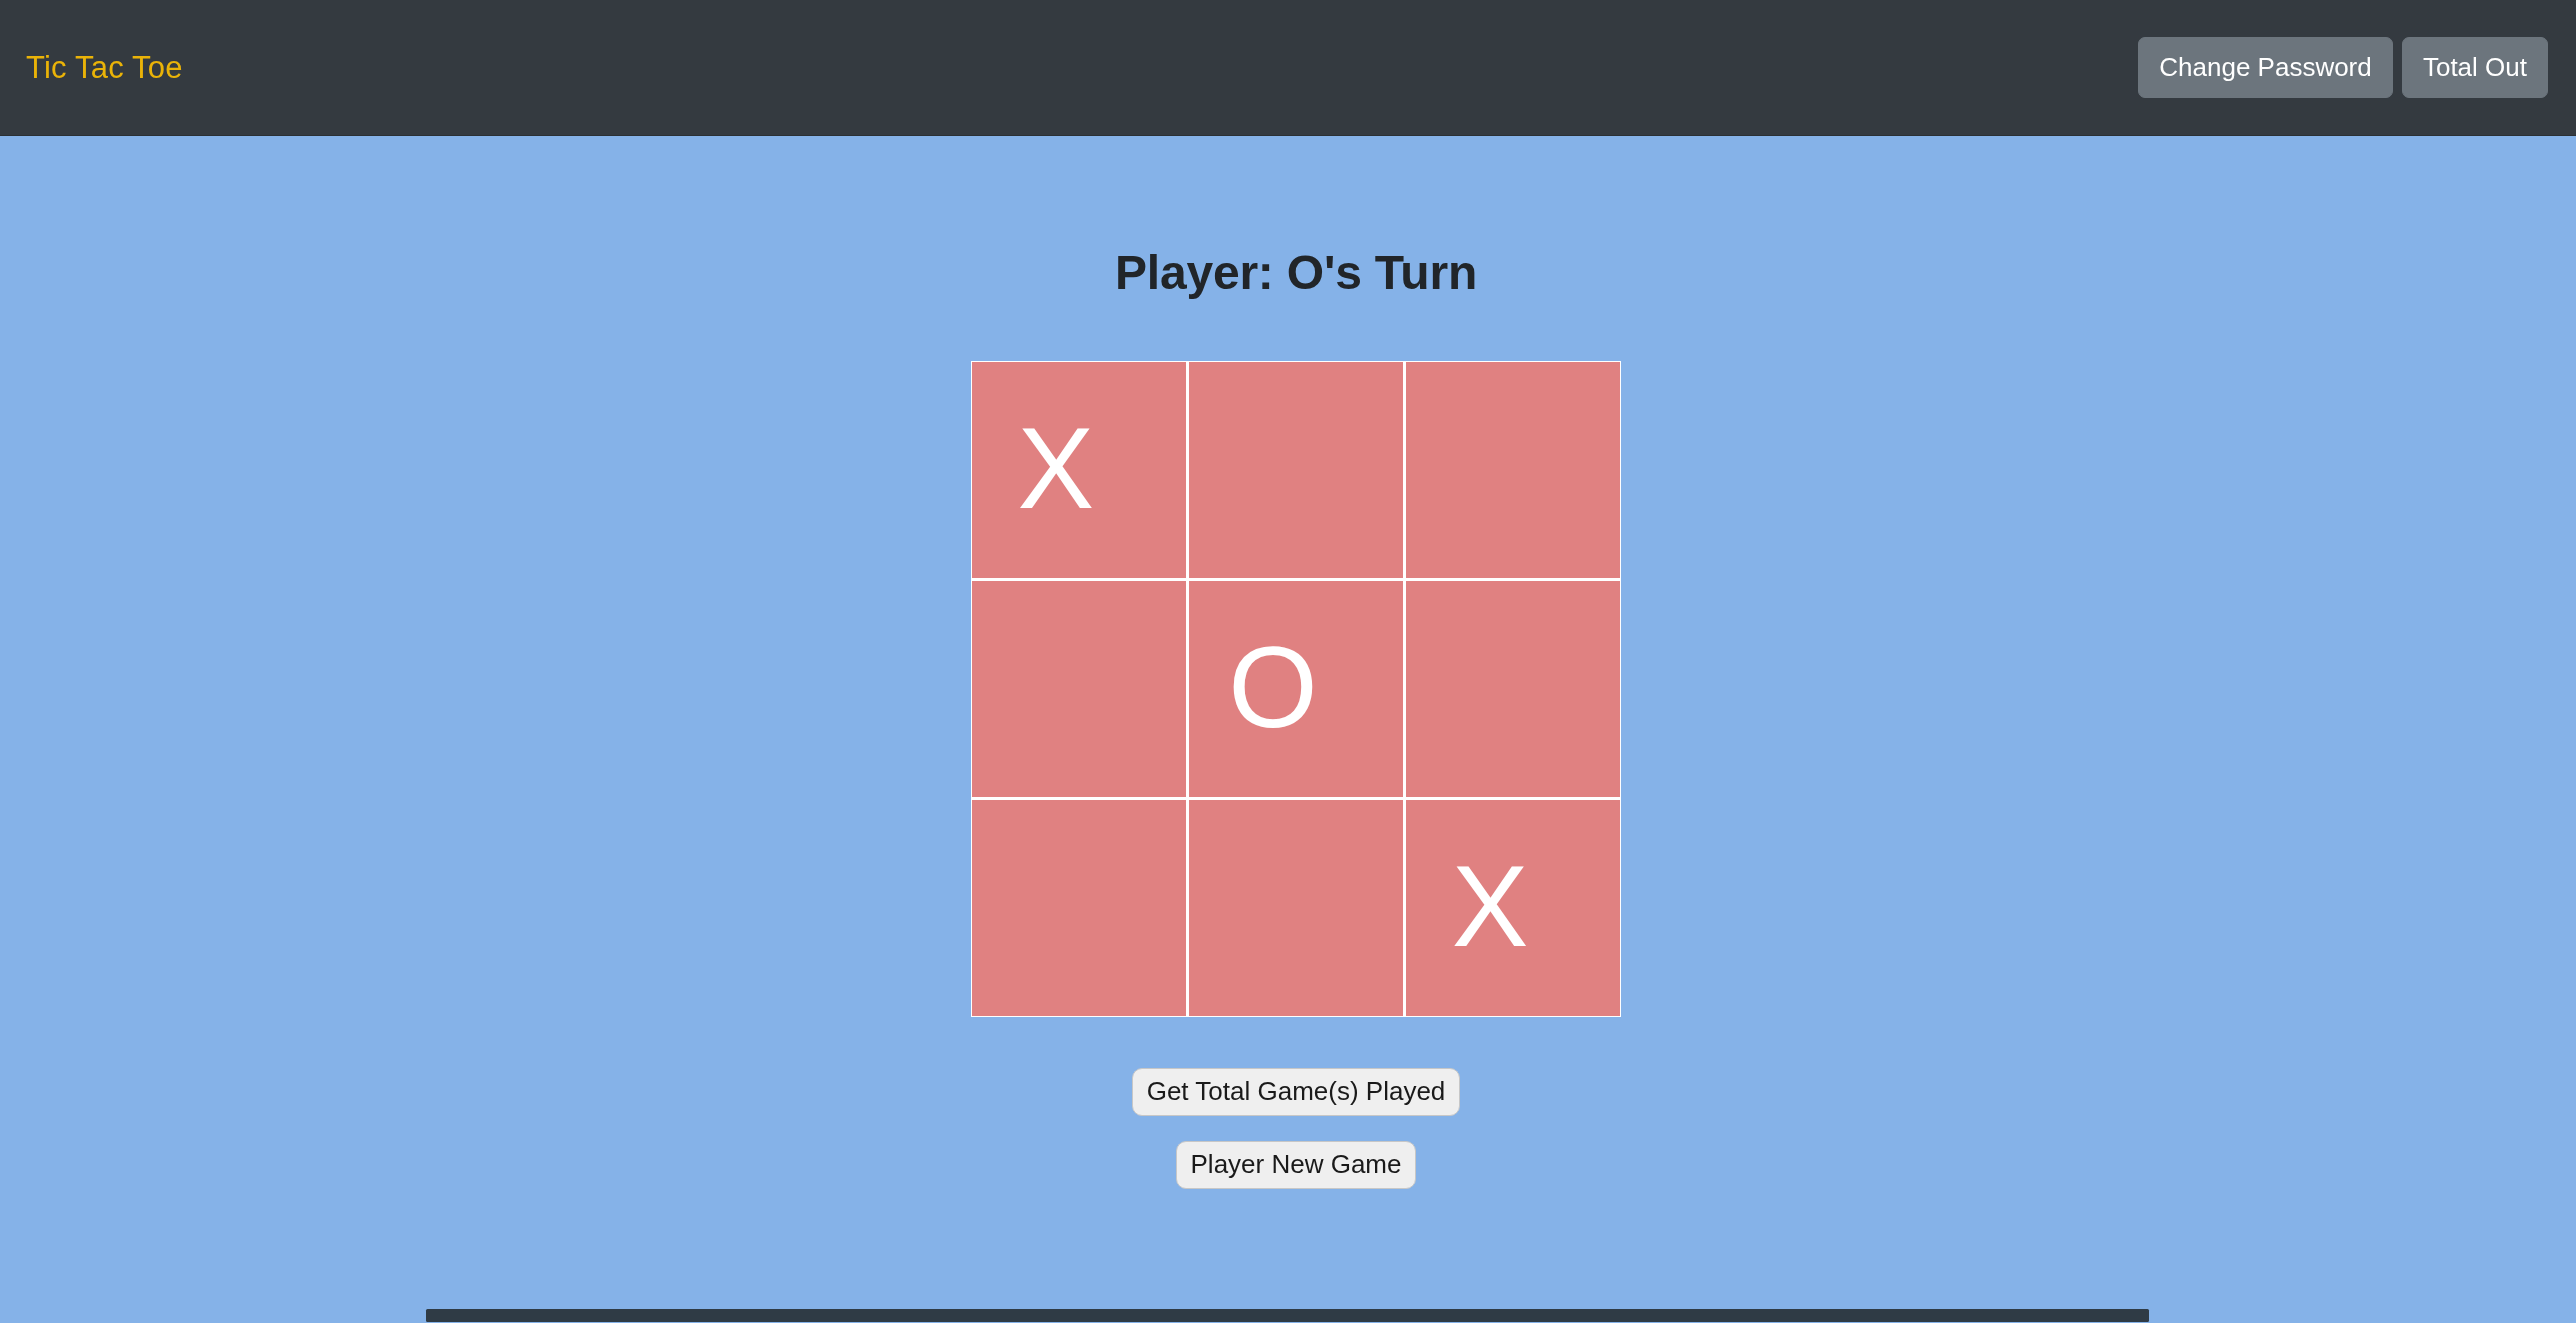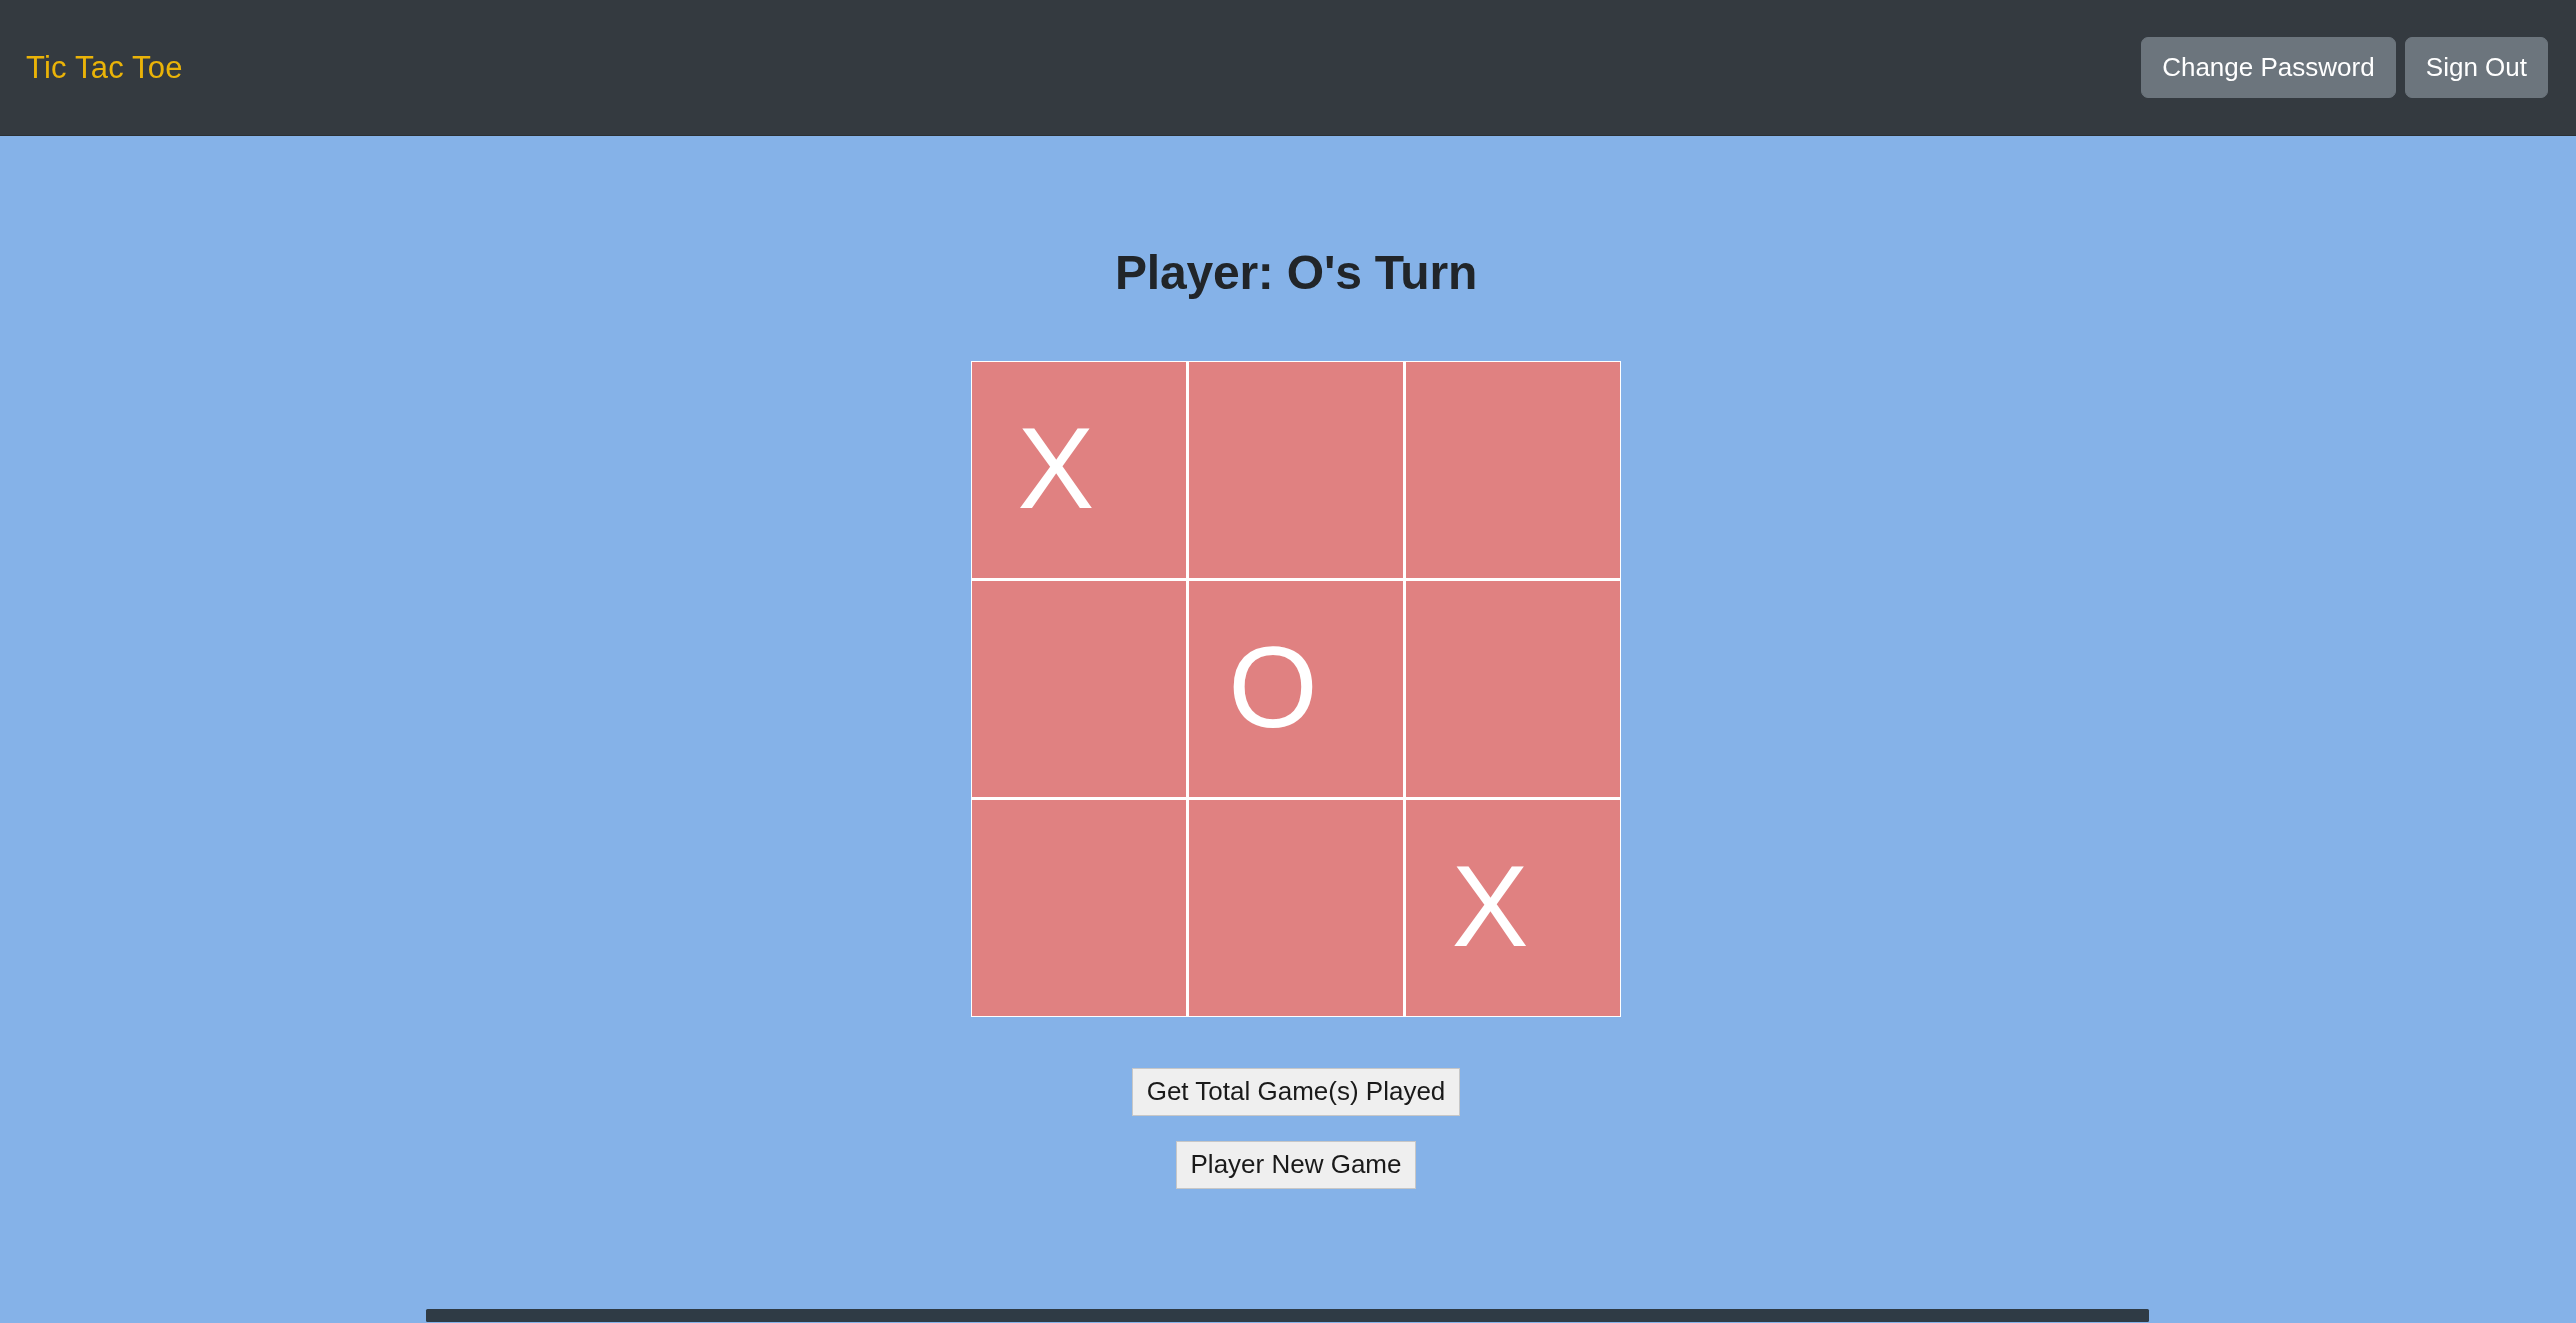--- a/index.html
+++ b/index.html
@@ -134,21 +134,21 @@
     margin-top: 51px;
     display: flex;
     flex-direction: column;
     align-items: center;
     gap: 25px;
   }
   .plain-btn {
     background: #EFEFEF;
     color: #1a1a1a;
     border: 0.8px solid #c7c7c7;
-    border-radius: 0;
+    border-radius: 10px;
     font-family: "Liberation Sans", sans-serif;
     font-size: 26px;
     line-height: 1;
     padding: 9.2px 14px 10.7px 14px;
     cursor: pointer;
     white-space: nowrap;
   }
 
   
   .scrollbar-track {
@@ -172,21 +172,21 @@
 </head>
 <body>
 
 <div class="app">
 
   <div class="navbar">
     <div class="brand">Tic Tac Toe</div>
 
     <div class="nav-actions">
       <button class="nav-btn">Change Password</button>
-      <button class="nav-btn">Sign Out</button>
+      <button class="nav-btn">Total Out</button>
     </div>
   </div>
 
   <div class="content">
 
     <h1 class="status-heading">Player: O's Turn</h1>
 
     <div class="board-wrap">
       <div class="board">
 

